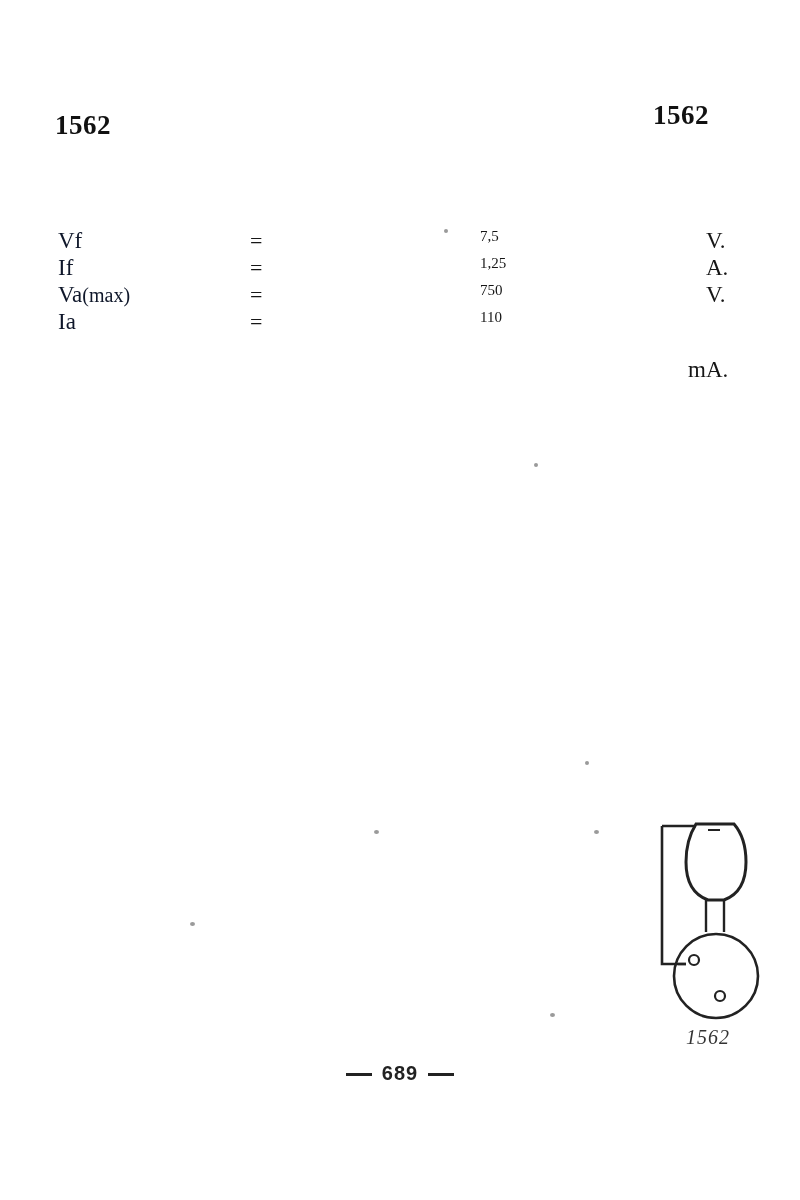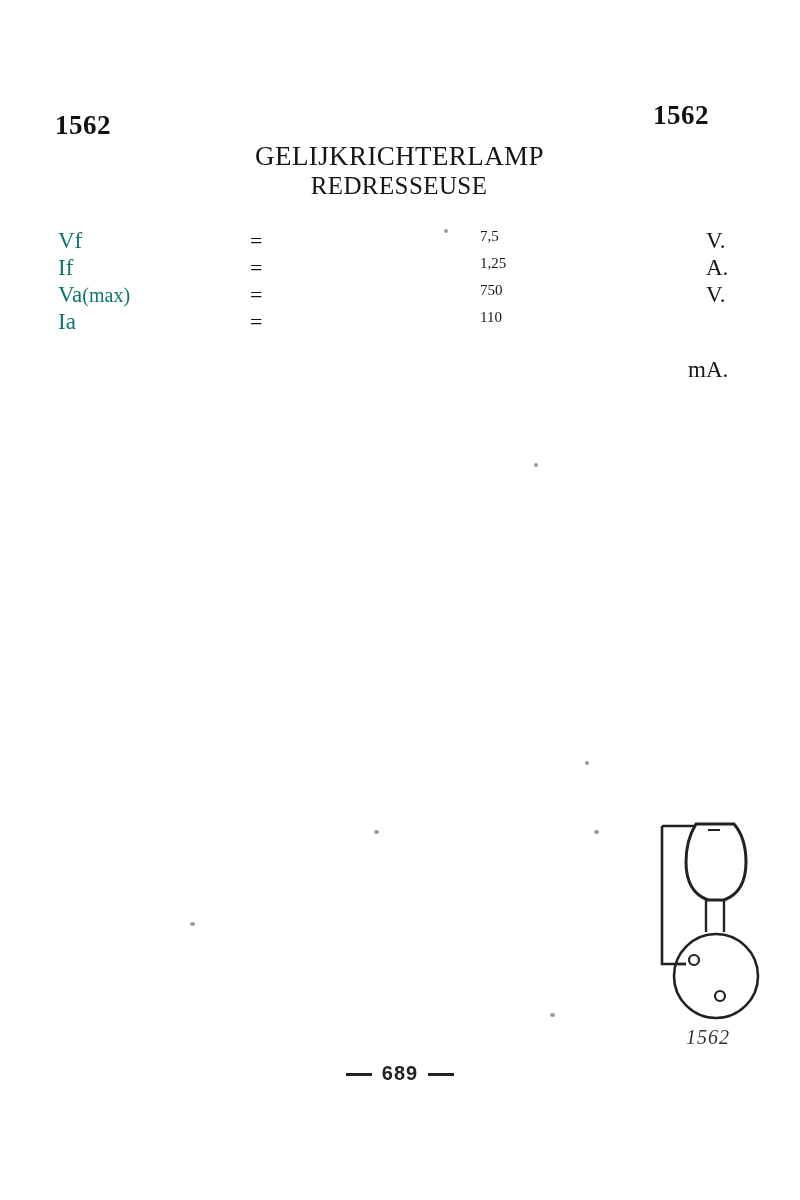--- a/index.html
+++ b/index.html
@@ -80,21 +80,21 @@
     width: 800px;
   }
   .spec-row {
     position: relative;
     height: 27px;
   }
   .spec-sym {
     position: absolute;
     left: 58px;
     font-size: 23px;
-    color: #0f766e;
+    color: #0f172a;
     white-space: nowrap;
   }
   .spec-sym .sub {
     font-size: 20px;
   }
   .spec-eq {
     position: absolute;
     left: 250px;
     font-size: 22px;
     color: #161616;
@@ -166,24 +166,20 @@
   }
 </style>
 </head>
 <body>
 
 <div class="page">
 
   <div class="cat-left">1562</div>
   <div class="cat-right">1562</div>
 
-  <div class="title-block">
-    <div class="title-main">GELIJKRICHTERLAMP</div>
-    <div class="title-sub">REDRESSEUSE</div>
-  </div>
 
   <div class="specs">
 
     <div class="spec-row r0">
       <span class="spec-sym"><span>Vf</span><span class="sub"></span></span>
       <span class="spec-eq">=</span>
       <span class="spec-val">7,5</span>
       <span class="spec-unit">V.</span>
     </div>
 

